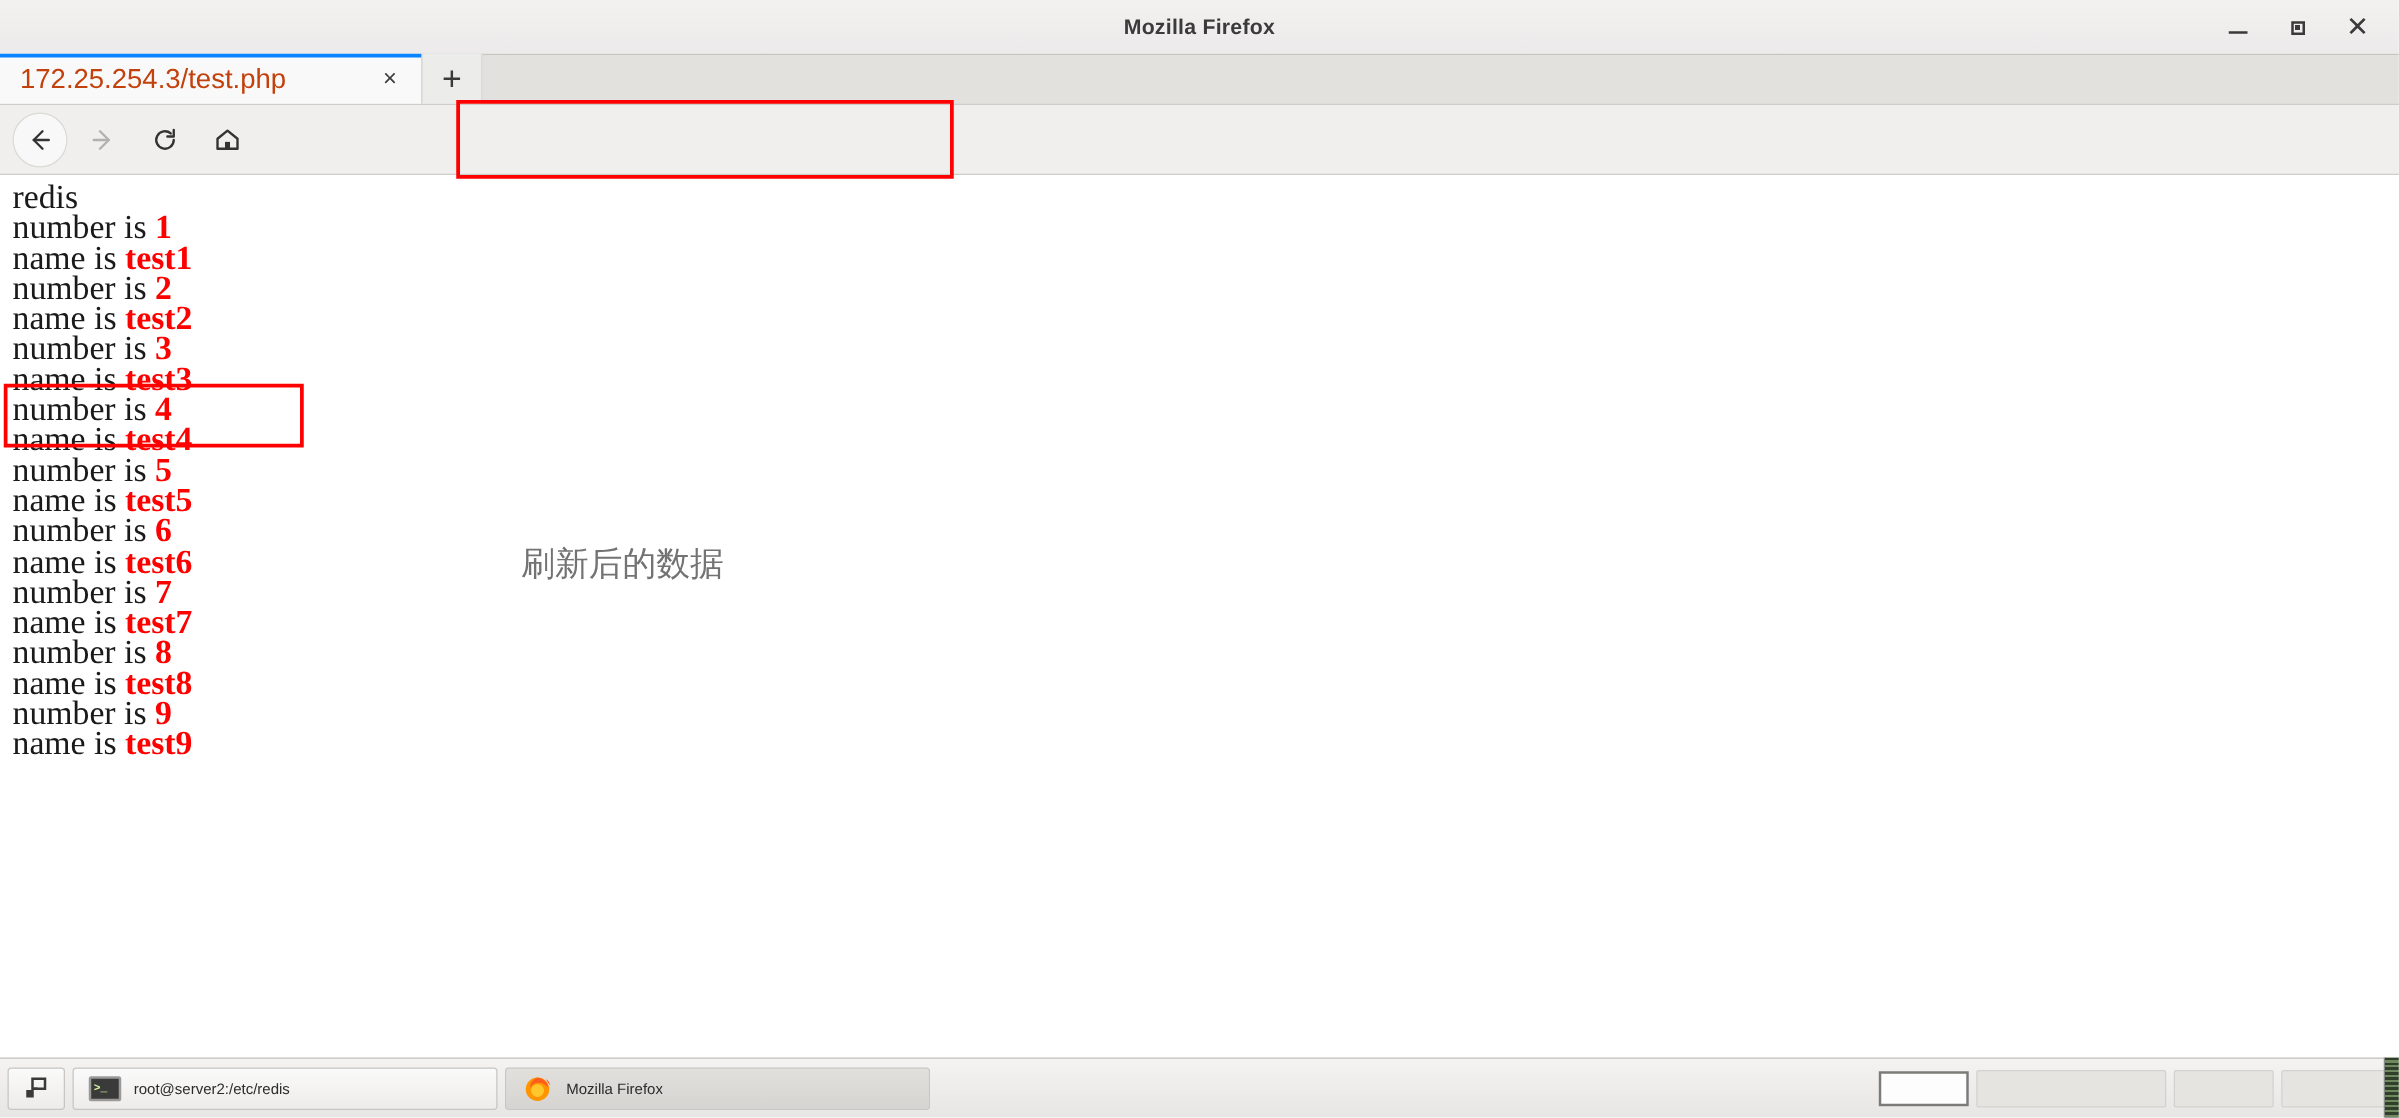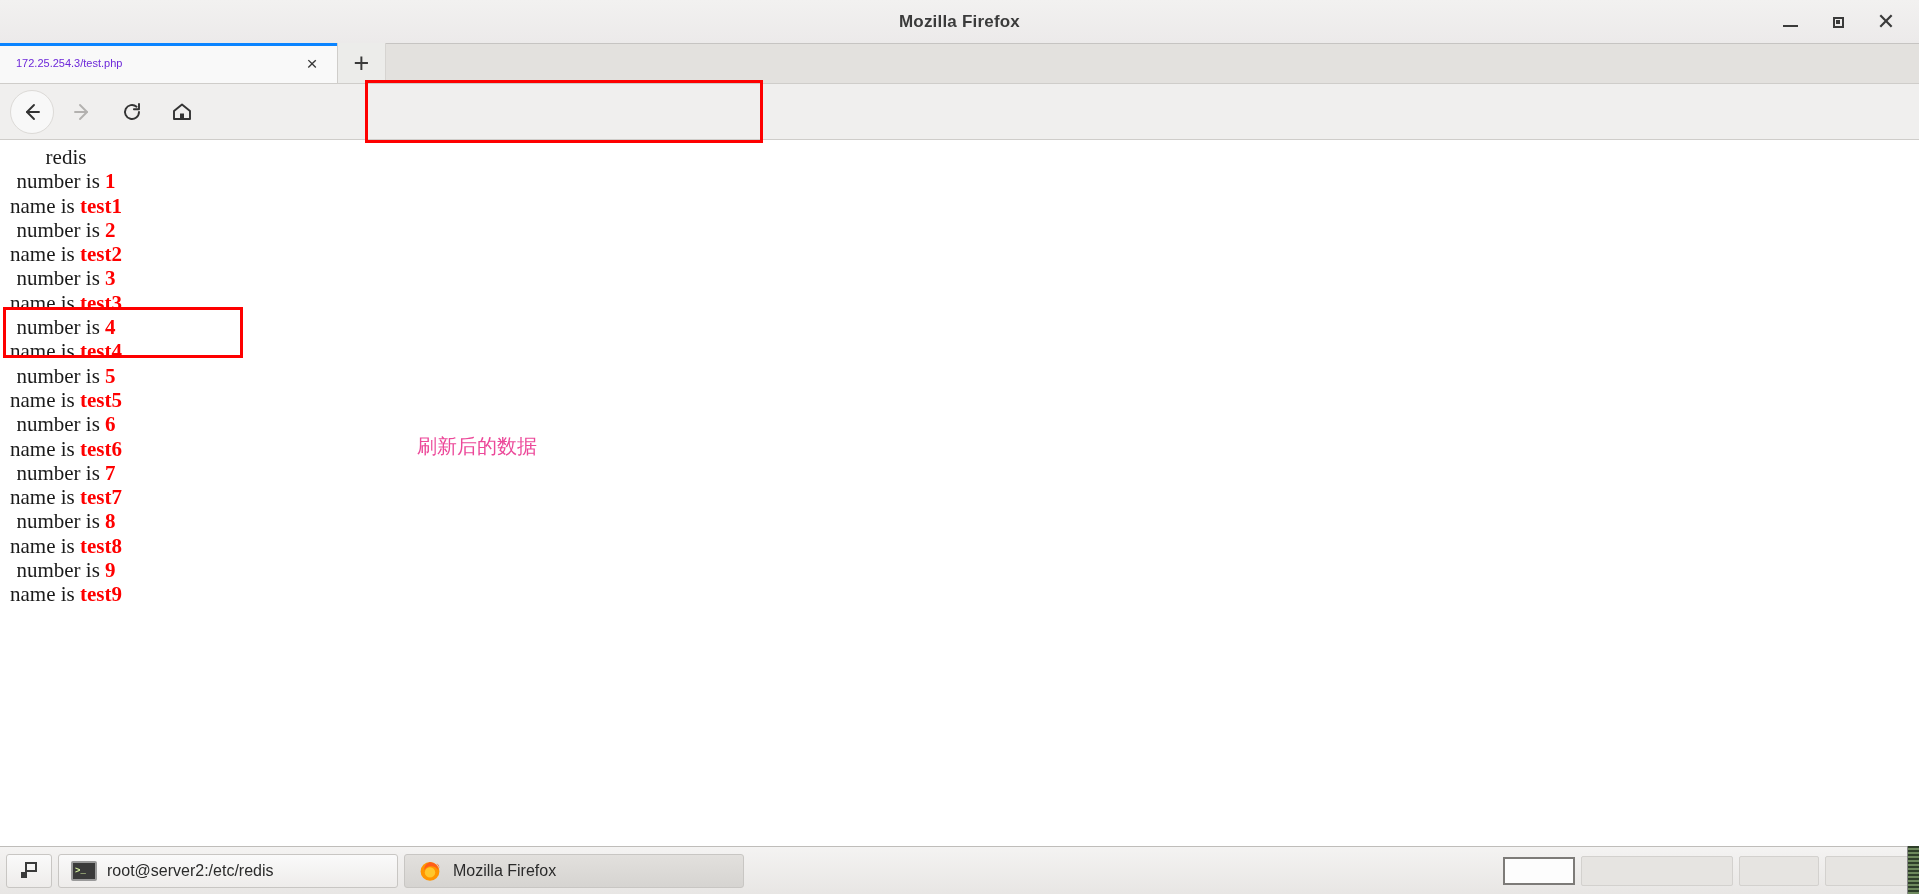--- a/index.html
+++ b/index.html
@@ -42,21 +42,21 @@
     position:relative;
     width:338px; height:40px; background:#f9f9f9;
     border-right:1px solid #cfcdca;
     display:flex; align-items:center; padding:0 12px 0 16px;
   }
   .tab::before{
     content:""; position:absolute; left:0; right:0; top:0; height:3px;
     background:#0a84ff;
   }
   .tab-title {
-    flex:1; font-size:11px; color:#6d28d9; white-space:nowrap;
+    flex:1; font-size:22px; color:#c2410c; white-space:nowrap;
     overflow:hidden; text-overflow:ellipsis;
   }
   .tab-close {
     width:26px; height:26px; display:flex; align-items:center;
     justify-content:center; font-size:19px; color:#3a3a3a; line-height:1;
   }
   .newtab {
     width:48px; height:40px; display:flex; align-items:center;
     justify-content:center; font-size:27px; color:#3a3a3a;
     line-height:1; font-weight:300;
@@ -104,54 +104,53 @@
   .tb-sep { width:1px; height:26px; background:#cbc9c6; }
 
   
   .content {
     position:absolute; left:0; top:141px; width:1919px; height:705px;
     background:#ffffff; overflow:hidden;
   }
   .doc {
     position:absolute; left:10px; top:4px;
     font-family:"Liberation Serif", "DejaVu Serif", serif;
-    font-size:21px; line-height:24.3px; color:#1a1a1a;
+    font-size:27px; line-height:24.3px; color:#1a1a1a;
     white-space:nowrap;
-    text-align:center;
   }
   .doc .line { height:24.3px; }
   .doc .val { color:#ff0000; font-weight:bold; }
 
   
   .anno-box { position:absolute; border:3px solid #fe0000; }
   #anno-url   { left:365px; top:80px;  width:398px; height:63px; }
   #anno-lines { left:3px;   top:166px; width:240px; height:51px; }
   .anno-text {
     position:absolute; left:417px; top:292px;
     font-family:Liberation Serif, serif;
-    font-size:20px; color:#ec4899; white-space:nowrap;
+    font-size:27px; color:#737373; white-space:nowrap;
   }
 
   
   .taskbar {
     position:absolute; left:0; bottom:0; width:1919px; height:48px;
     background:linear-gradient(#f4f3f2,#e8e6e4);
     border-top:1px solid #bfbdba;
     display:flex; align-items:center; padding:0 6px;
   }
   .tb-item {
     height:34px; border:1px solid #c8c6c3; border-radius:3px;
     background:linear-gradient(#fafafa,#eeecea);
     display:flex; align-items:center; gap:10px; padding:0 12px;
     margin-right:6px;
   }
   .tb-showdesk { width:46px; justify-content:center; padding:0; }
   .tb-win { width:340px; }
   .tb-win.active { background:linear-gradient(#e2e0dd,#d6d4d1); }
-  .tb-label { font-size:16px; color:#2b2b2b; white-space:nowrap;
+  .tb-label { font-size:12px; color:#2b2b2b; white-space:nowrap;
               overflow:hidden; text-overflow:ellipsis; }
   .term-ico {
     width:26px; height:20px; flex:none; background:#3a3a3a;
     border:2px solid #9a9a9a; border-radius:2px;
     color:#d8f5a0; font-size:9px; font-family:"Liberation Mono", monospace;
     display:flex; align-items:center; padding-left:2px;
     font-weight:bold;
   }
   .ff-ico { width:26px; height:26px; flex:none; }
 

